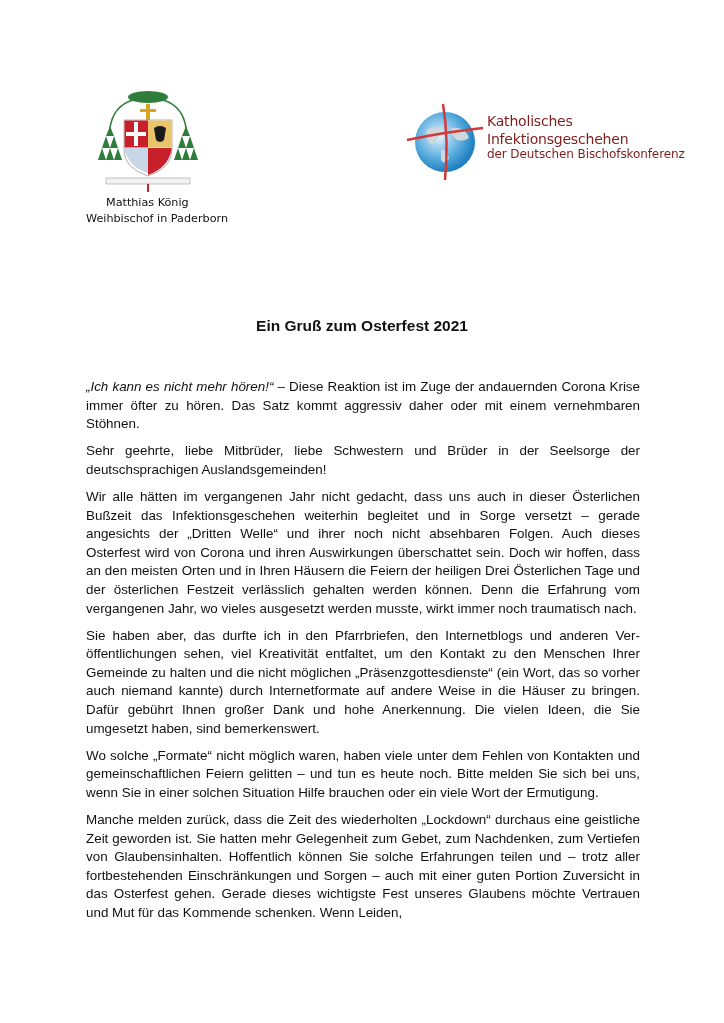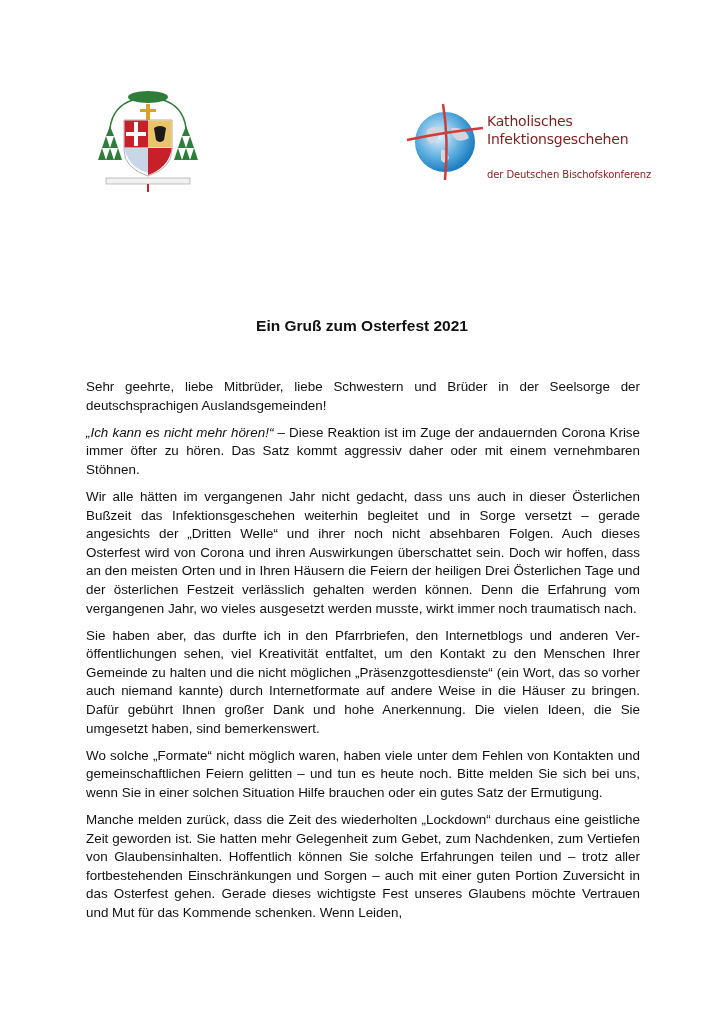--- a/index.html
+++ b/index.html
@@ -8,21 +8,21 @@
   .page { position: absolute; left: 0; top: 0; width: 724px; height: 1023px; background: #fff; }
 
   .coat { position: absolute; left: 98px; top: 88px; width: 100px; height: 106px; }
   .sender { position: absolute; left: 86px; top: 195px; font-family: "DejaVu Sans", sans-serif;
             font-size: 11.2px; line-height: 16px; color: #111; }
   .sender .name { padding-left: 20px; }
 
   .ka-logo { position: absolute; left: 405px; top: 100px; width: 80px; height: 82px; }
   .ka-text { position: absolute; left: 487px; top: 112px; color: #7f1d1d; font-family: "DejaVu Sans", sans-serif; }
   .ka-text .l1, .ka-text .l2 { font-size: 14px; line-height: 18px; letter-spacing: -0.2px; }
-  .ka-text .l3 { font-size: 10px; line-height: 13px; letter-spacing: -0.1px; margin-top: 20px; }
+  .ka-text .l3 { font-size: 12px; line-height: 13px; letter-spacing: -0.1px; }
 
   .title { position: absolute; left: 0; width: 724px; top: 317px; text-align: center;
            font-weight: bold; font-size: 15.5px; }
 
   .body { position: absolute; left: 86px; top: 378px; width: 554px; font-size: 13.4px;
           line-height: 18.6px; text-align: justify; }
   .body p { margin: 0 0 8.5px 0; }
   .body em { font-style: italic; }
 </style>
 </head>
@@ -60,20 +60,24 @@
         <rect x="28" y="44" width="20" height="4"></rect>
       </g>
     <rect x="50" y="32.5" width="23.5" height="27" fill="#e9c46a"></rect>
     <path d="M56 40 Q62 36 68 40 L66 52 Q62 56 58 52 Z" fill="#1a1a1a"></path>
     <path d="M26.5 60 H50 V85 Q32 80 26.5 62 Z" fill="#c9d6e8"></path>
     <path d="M50 60 H73.5 V62 Q70 80 50 87 Z" fill="#c8202a"></path>
     <rect x="8" y="90" width="84" height="6" fill="#f1f1f1" stroke="#888" stroke-width="0.5"></rect>
     <rect x="49" y="96" width="2" height="8" fill="#c8202a"></rect>
   </svg>
 
+  <div class="sender">
+    <div class="name">Matthias König</div>
+    <div>Weihbischof in Paderborn</div>
+  </div>
 
   <svg class="ka-logo" viewBox="0 0 80 82">
     <defs>
       <radialGradient id="g1" cx="40%" cy="40%" r="60%">
         <stop offset="0%" stop-color="#e8f3fb"></stop>
         <stop offset="60%" stop-color="#5fb0e0"></stop>
         <stop offset="100%" stop-color="#1f7fc0"></stop>
       </radialGradient>
     </defs>
     <circle cx="40" cy="42" r="30" fill="url(#g1)"></circle>
@@ -85,21 +89,21 @@
   </svg>
   <div class="ka-text">
     <div class="l1">Katholisches</div>
     <div class="l2">Infektionsgeschehen</div>
     <div class="l3">der Deutschen Bischofskonferenz</div>
   </div>
 
   <div class="title">Ein Gruß zum Osterfest 2021</div>
 
   <div class="body">
+    <p><em>„Ich kann es nicht mehr hören!“</em><span> – Diese Reaktion ist im Zuge der andauernden Corona Krise immer öfter zu hören. Das Satz kommt aggressiv daher oder mit einem vernehm­baren Stöhnen.</span></p>
     <p>Sehr geehrte, liebe Mitbrüder, liebe Schwestern und Brüder in der Seelsorge der deutschsprachigen Auslandsgemeinden!</p>
-    <p><em>„Ich kann es nicht mehr hören!“</em><span> – Diese Reaktion ist im Zuge der andauernden Corona Krise immer öfter zu hören. Das Satz kommt aggressiv daher oder mit einem vernehm­baren Stöhnen.</span></p>
     <p>Wir alle hätten im vergangenen Jahr nicht gedacht, dass uns auch in dieser Österli­chen Bußzeit das Infektionsgeschehen weiterhin begleitet und in Sorge versetzt – ge­rade angesichts der „Dritten Welle“ und ihrer noch nicht absehbaren Folgen. Auch die­ses Osterfest wird von Corona und ihren Auswirkungen überschattet sein. Doch wir hoffen, dass an den meisten Orten und in Ihren Häusern die Feiern der heiligen Drei Österlichen Tage und der österlichen Festzeit verlässlich gehalten werden können. Denn die Erfahrung vom vergangenen Jahr, wo vieles ausgesetzt werden musste, wirkt immer noch traumatisch nach.</p>
     <p>Sie haben aber, das durfte ich in den Pfarrbriefen, den Internetblogs und anderen Ver­öffentlichungen sehen, viel Kreativität entfaltet, um den Kontakt zu den Menschen Ihrer Gemeinde zu halten und die nicht möglichen „Präsenzgottesdienste“ (ein Wort, das so vorher auch niemand kannte) durch Internetformate auf andere Weise in die Häuser zu bringen. Dafür gebührt Ihnen großer Dank und hohe Anerkennung. Die vielen Ideen, die Sie umgesetzt haben, sind bemerkenswert.</p>
-    <p>Wo solche „Formate“ nicht möglich waren, haben viele unter dem Fehlen von Kontak­ten und gemeinschaftlichen Feiern gelitten – und tun es heute noch. Bitte melden Sie sich bei uns, wenn Sie in einer solchen Situation Hilfe brauchen oder ein gutes Satz der Ermutigung.</p>
+    <p>Wo solche „Formate“ nicht möglich waren, haben viele unter dem Fehlen von Kontak­ten und gemeinschaftlichen Feiern gelitten – und tun es heute noch. Bitte melden Sie sich bei uns, wenn Sie in einer solchen Situation Hilfe brauchen oder ein viele Wort der Ermutigung.</p>
     <p>Manche melden zurück, dass die Zeit des wiederholten „Lockdown“ durchaus eine geistliche Zeit geworden ist. Sie hatten mehr Gelegenheit zum Gebet, zum Nachden­ken, zum Vertiefen von Glaubensinhalten. Hoffentlich können Sie solche Erfahrungen teilen und – trotz aller fortbestehenden Einschränkungen und Sorgen – auch mit einer guten Portion Zuversicht in das Osterfest gehen. Gerade dieses wichtigste Fest unse­res Glaubens möchte Vertrauen und Mut für das Kommende schenken. Wenn Leiden,</p>
   </div>
 
 </div>
 
 </body></html>

